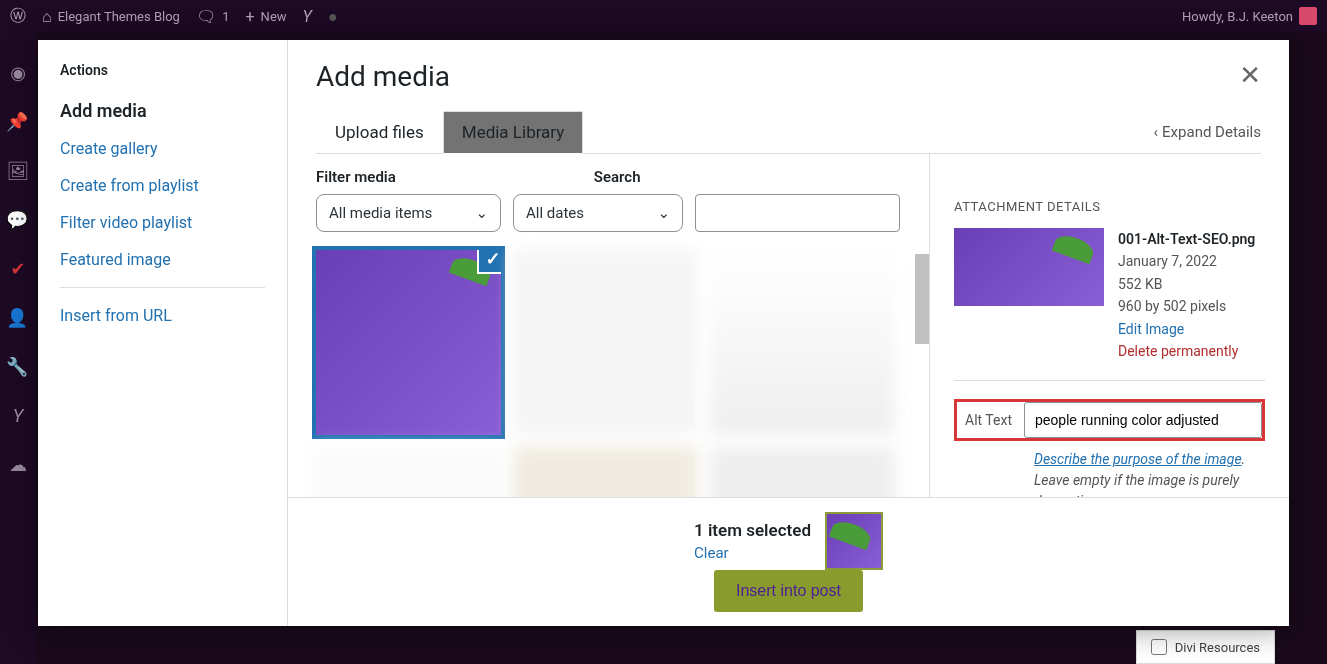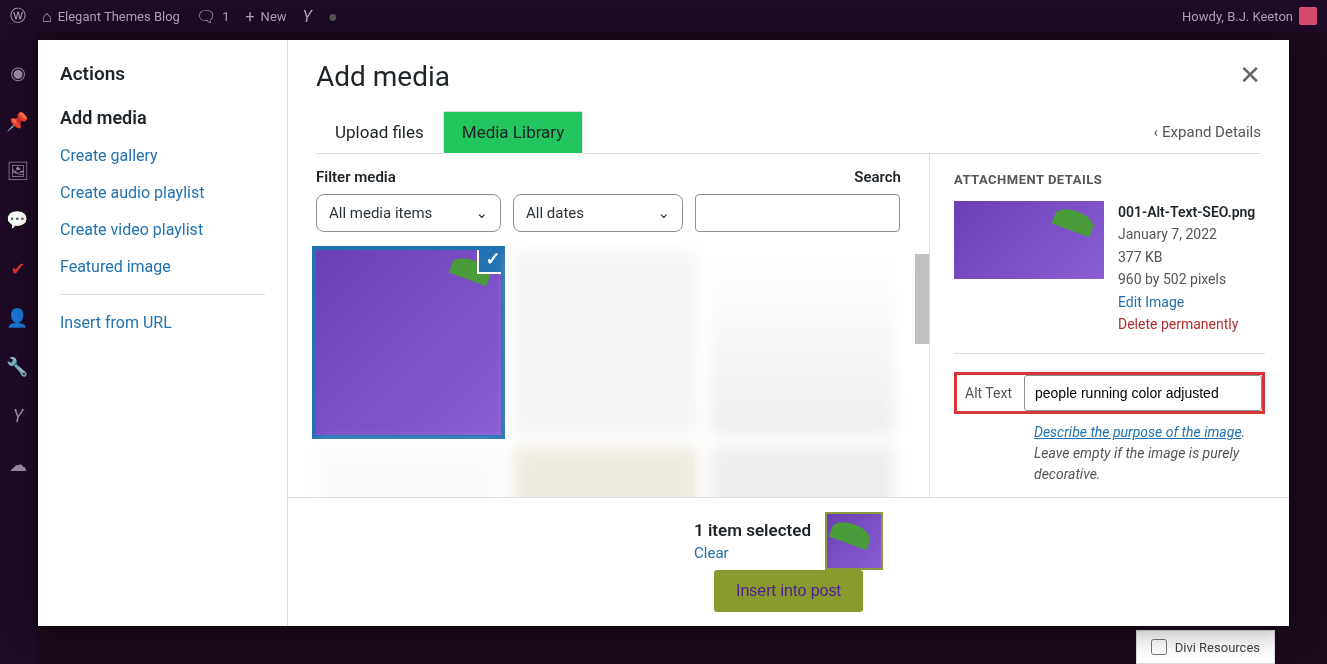--- a/index.html
+++ b/index.html
@@ -14,58 +14,58 @@
 .avatar-sq { width: 18px; height: 18px; background: #d84a6b; border-radius: 2px; }
 
 
 .admin-menu { position: absolute; left: 0; top: 32px; width: 36px; bottom: 0; background: #1d0a24; display: flex; flex-direction: column; align-items: center; padding-top: 30px; gap: 28px; color: #9a8aa0; }
 .admin-menu-icon { font-size: 18px; cursor: pointer; }
 
 
 .modal { position: absolute; top: 40px; left: 38px; right: 38px; bottom: 38px; background: #fff; display: flex; box-shadow: 0 3px 30px rgba(0,0,0,0.4); }
 
 .modal-sidebar { width: 250px; border-right: 1px solid #ddd; padding: 22px 22px; }
-.modal-sidebar h2 { font-size: 19px; font-weight: 600; color: #1d2327; margin-bottom: 22px; }
+.modal-sidebar h2 { font-size: 14px; font-weight: 600; color: #1d2327; margin-bottom: 22px; }
 .modal-sidebar .current { font-size: 18px; font-weight: 600; color: #1d2327; margin-bottom: 18px; }
 .modal-sidebar a { display: block; color: #2271b1; text-decoration: none; font-size: 16px; margin-bottom: 18px; cursor: pointer; }
 .modal-sidebar .divider { border-top: 1px solid #ddd; margin: 18px 0; }
 
 .modal-main { flex: 1; display: flex; flex-direction: column; position: relative; }
 .modal-header { padding: 20px 28px 0; }
 .modal-title-row { display: flex; justify-content: space-between; align-items: flex-start; }
 .modal-title { font-size: 28px; font-weight: 400; color: #1d2327; }
 .close-btn { font-size: 26px; color: #666; cursor: pointer; background: none; border: none; }
 
 .tabs-row { display: flex; justify-content: space-between; align-items: center; border-bottom: 1px solid #ddd; margin-top: 18px; }
 .tabs { display: flex; }
 .tab { padding: 10px 18px; font-size: 17px; color: #1d2327; cursor: pointer; border: 1px solid transparent; }
-.tab.active { border: 1px solid #ddd; border-bottom: 1px solid #fff; margin-bottom: -1px; background: #22c55e; border-radius: 2px 2px 0 0; }
+.tab.active { border: 1px solid #ddd; border-bottom: 1px solid #fff; margin-bottom: -1px; background: #737373; border-radius: 2px 2px 0 0; }
 .expand-details { font-size: 15px; color: #555; cursor: pointer; display: flex; align-items: center; gap: 4px; }
 
 .content-row { flex: 1; display: flex; overflow: hidden; }
 
 .media-browser { flex: 1; padding: 14px 28px; overflow-y: auto; position: relative; }
-.filter-row { display: flex; gap: 114px; margin-bottom: 8px; justify-content: space-between; }
+.filter-row { display: flex; gap: 88px; margin-bottom: 8px; }
 .filter-label { font-size: 15px; font-weight: 600; color: #1d2327; }
 .controls-row { display: flex; gap: 12px; margin-bottom: 18px; }
 .select-box { width: 185px; height: 38px; border: 1px solid #8c8f94; border-radius: 8px; padding: 10px 12px; font-size: 15px; background: #fff; display: flex; align-items: center; justify-content: space-between; cursor: pointer; color: #2c3338; }
 .search-box { width: 205px; height: 38px; border: 1px solid #8c8f94; border-radius: 4px; padding: 0 12px; font-size: 15px; }
 
 .media-grid { display: flex; flex-wrap: wrap; gap: 12px; }
 .media-item { width: 185px; height: 185px; background: #eee; position: relative; cursor: pointer; }
 .media-item.selected { outline: 4px solid #2271b1; }
 .media-item.selected::after { content: '✓'; position: absolute; top: -8px; right: -8px; width: 28px; height: 28px; background: #2271b1; color: #fff; display: flex; align-items: center; justify-content: center; font-size: 18px; font-weight: bold; border: 2px solid #fff; }
 .blur { filter: blur(8px); }
 .media-item.row2 { height: 110px; }
 
 .selected-thumb { background: linear-gradient(135deg, #6a3fb5, #8a5fd5); position: relative; overflow: hidden; }
 .selected-thumb::before { content: ''; position: absolute; top: 10px; right: 10px; width: 40px; height: 20px; background: #4a9b3a; border-radius: 50% 50% 0 0; transform: rotate(20deg); }
 
 .details-panel { width: 360px; border-left: 1px solid #ddd; padding: 18px 24px; overflow-y: auto; font-size: 14px; }
-.details-panel h3 { font-size: 13px; font-weight: 700; color: #555; letter-spacing: 0.5px; margin-bottom: 14px; }
+.details-panel h3 { font-size: 13px; font-weight: 400; color: #555; letter-spacing: 0.5px; margin-bottom: 14px; margin-top: 27px; }
 .attach-row { display: flex; gap: 14px; margin-bottom: 18px; padding-bottom: 18px; border-bottom: 1px solid #ddd; }
 .attach-thumb { width: 150px; height: 78px; background: linear-gradient(135deg, #6a3fb5, #8a5fd5); flex-shrink: 0; }
 .attach-meta { font-size: 14px; color: #555; line-height: 1.6; }
 .attach-meta .fname { font-weight: 600; color: #1d2327; }
 .attach-meta a { color: #2271b1; text-decoration: none; display: block; cursor: pointer; }
 .attach-meta .delete { color: #b32d2e; }
 
 .form-row { display: flex; align-items: center; gap: 12px; margin-bottom: 10px; }
 .form-row label { width: 70px; text-align: right; font-size: 14px; color: #555; }
 .form-row input { flex: 1; height: 36px; border: 1px solid #8c8f94; border-radius: 3px; padding: 0 10px; font-size: 14px; }
@@ -134,22 +134,22 @@
   <input type="checkbox" style="">
   <span>Divi Resources</span>
 </div>
 
 <div class="modal">
 
   <div class="modal-sidebar">
     <h2>Actions</h2>
     <div class="current">Add media</div>
     <a>Create gallery</a>
-    <a>Create audio playlist</a>
-    <a>Create video playlist</a>
+    <a>Create from playlist</a>
+    <a>Filter video playlist</a>
     <a>Featured image</a>
     <div class="divider"></div>
     <a>Insert from URL</a>
   </div>
 
   <div class="modal-main">
     <div class="modal-header">
       <div class="modal-title-row">
         <h1 class="modal-title">Add media</h1>
         <button class="close-btn">✕</button>
@@ -195,21 +195,21 @@
         <div class="scrollbar-fake"></div>
       </div>
 
       <div class="details-panel">
         <h3>ATTACHMENT DETAILS</h3>
         <div class="attach-row">
           <div class="attach-thumb selected-thumb"></div>
           <div class="attach-meta">
             <div class="fname">001-Alt-Text-SEO.png</div>
             <div>January 7, 2022</div>
-            <div>377 KB</div>
+            <div>552 KB</div>
             <div>960 by 502 pixels</div>
             <a>Edit Image</a>
             <a class="delete">Delete permanently</a>
           </div>
         </div>
 
         <div class="alt-highlight">
           <label>Alt Text</label>
           <input type="text" value="people running color adjusted" style="">
         </div>

